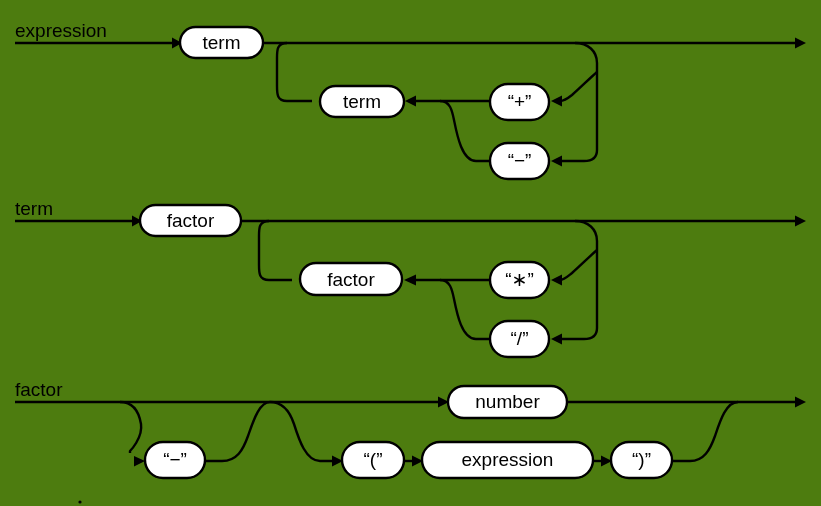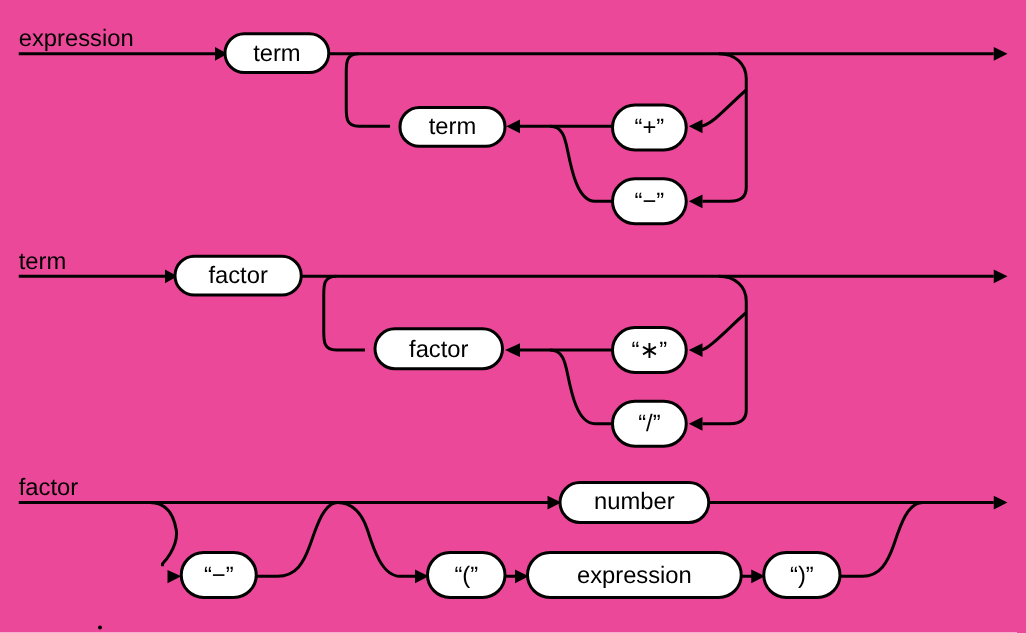--- a/index.html
+++ b/index.html
@@ -10,21 +10,21 @@
   body {
     width: 821px;
     height: 506px;
     font-family: "Liberation Sans", sans-serif;
     overflow: hidden;
   }
   #diagram-root {
     position: relative;
     width: 821px;
     height: 506px;
-    background: #ec4899;
+    background: #4d7c0f;
   }
   svg.railroad {
     display: block;
     width: 821px;
     height: 506px;
   }
   .track {
     fill: none;
     stroke: #000000;
     stroke-width: 2.4;

